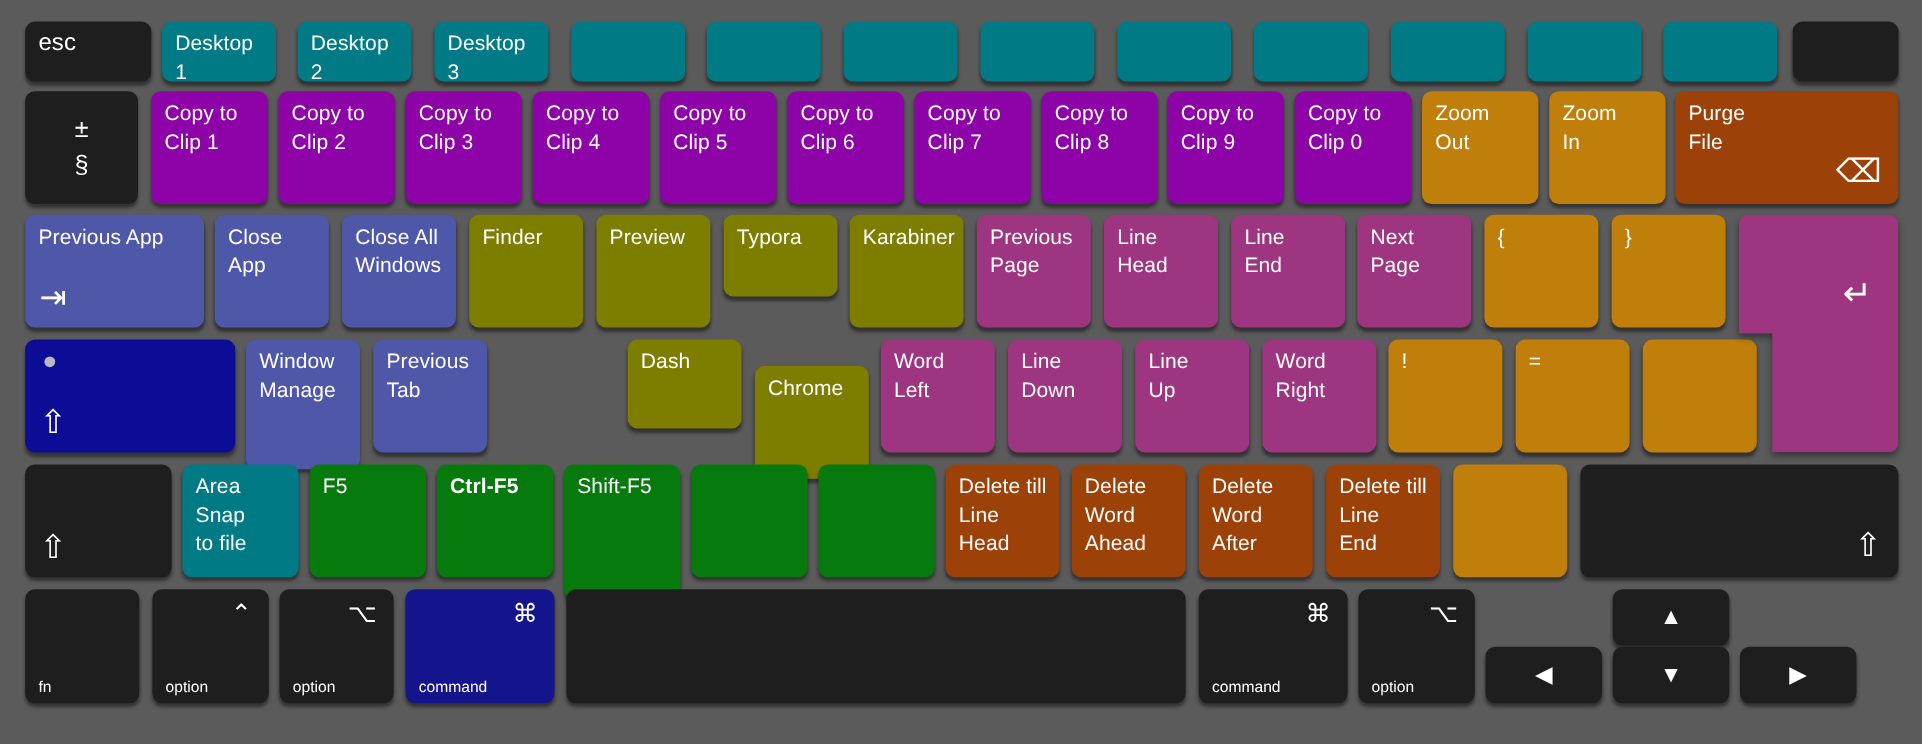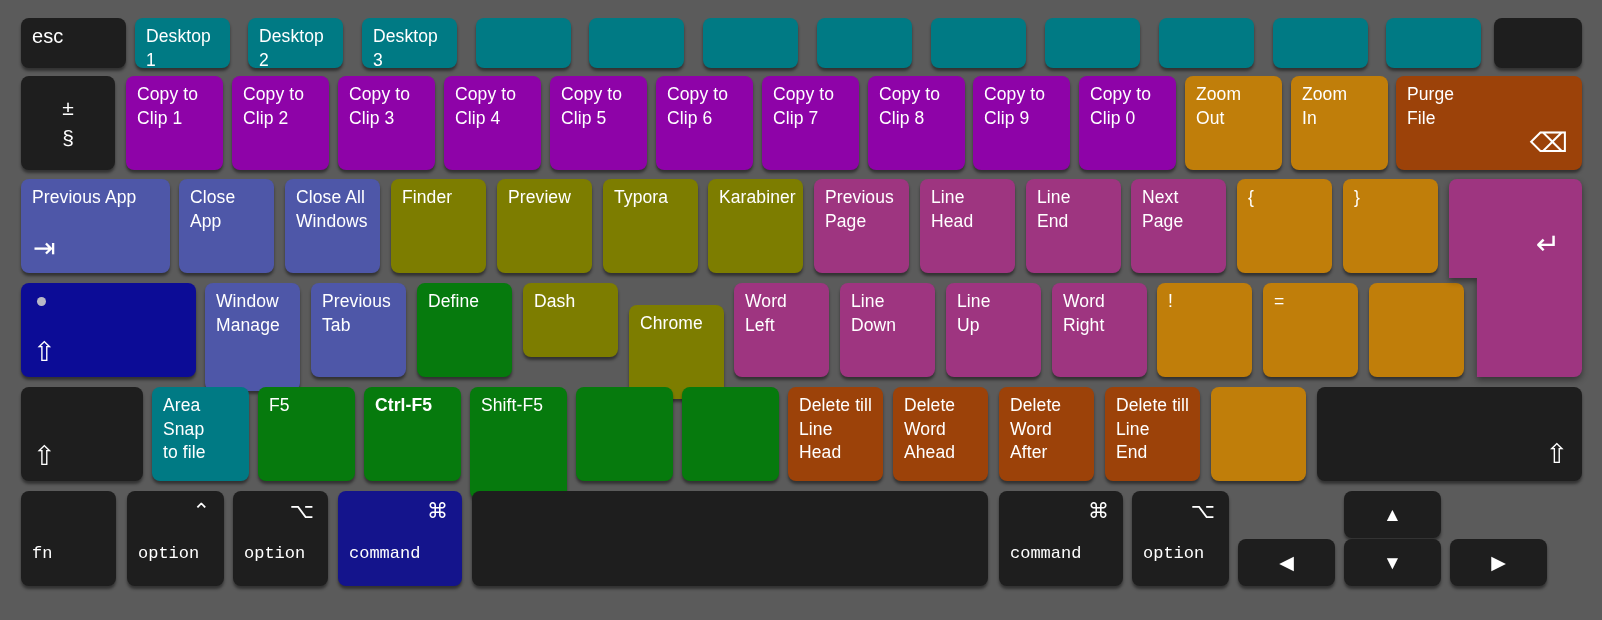--- a/index.html
+++ b/index.html
@@ -37,21 +37,21 @@
   }
   
   .glyph{
     position:absolute;
     color:#ffffff;
     line-height:1;
   }
   .g-bl{ left:12px; bottom:11px; font-size:27px;}
   .g-br{ right:14px; bottom:13px; font-size:27px;}
   .modlabel{
-    position:absolute;left:11px;bottom:23px;font-size:17px;font-family:Liberation Mono, monospace;
+    position:absolute;left:11px;bottom:6px;font-size:13px;
   }
   .modglyph{
     position:absolute;right:14px;top:8px;font-size:21px;
   }
   
   .stack{
     position:absolute;left:0;right:0;top:50%;
     transform:translateY(-50%);
     text-align:center;font-size:21px;line-height:30px;
     white-space:pre-line;
@@ -178,21 +178,21 @@
       <div class="key" style="left: 285px; top: 179px; width: 95px; height: 94px; background: rgb(78, 87, 168);">
         <div class="lbl">Close All
 Windows</div>
       </div>
       <div class="key" style="left: 391px; top: 179px; width: 95px; height: 94px; background: rgb(125, 125, 0);">
         <div class="lbl">Finder</div>
       </div>
       <div class="key" style="left: 497px; top: 179px; width: 95px; height: 94px; background: rgb(125, 125, 0);">
         <div class="lbl">Preview</div>
       </div>
-      <div class="key" style="left: 603px; top: 179px; width: 95px; height: 94px; background: rgb(125, 125, 0); text-decoration: underline;">
+      <div class="key" style="left: 603px; top: 179px; width: 95px; height: 68px; background: rgb(125, 125, 0); text-decoration: underline;">
         <div class="lbl">Typora</div>
       </div>
       <div class="key" style="left: 708px; top: 179px; width: 95px; height: 94px; background: rgb(125, 125, 0);">
         <div class="lbl">Karabiner</div>
       </div>
       <div class="key" style="left: 814px; top: 179px; width: 95px; height: 94px; background: rgb(158, 53, 128);">
         <div class="lbl">Previous
 Page</div>
       </div>
       <div class="key" style="left: 920px; top: 179px; width: 95px; height: 94px; background: rgb(158, 53, 128);">
@@ -219,23 +219,20 @@
         <div class="capsdot"></div>
         <div class="glyph g-bl">⇧</div>
       </div>
       <div class="key" style="left: 205px; top: 283px; width: 95px; height: 108px; background: rgb(78, 87, 168);">
         <div class="lbl">Window
 Manage</div>
       </div>
       <div class="key" style="left: 311px; top: 283px; width: 95px; height: 94px; background: rgb(78, 87, 168);">
         <div class="lbl">Previous
 Tab</div>
-      </div>
-      <div class="key" style="left: 417px; top: 283px; width: 95px; height: 94px; background: rgb(6, 122, 13);">
-        <div class="lbl">Define</div>
       </div>
       <div class="key" style="left: 523px; top: 283px; width: 95px; height: 74px; background: rgb(125, 125, 0);">
         <div class="lbl">Dash</div>
       </div>
       <div class="key" style="left: 629px; top: 283px; width: 95px; height: 94px; background: rgb(125, 125, 0); margin-top: 22px;">
         <div class="lbl">Chrome</div>
       </div>
       <div class="key" style="left: 734px; top: 283px; width: 95px; height: 94px; background: rgb(158, 53, 128);">
         <div class="lbl">Word
 Left</div>

